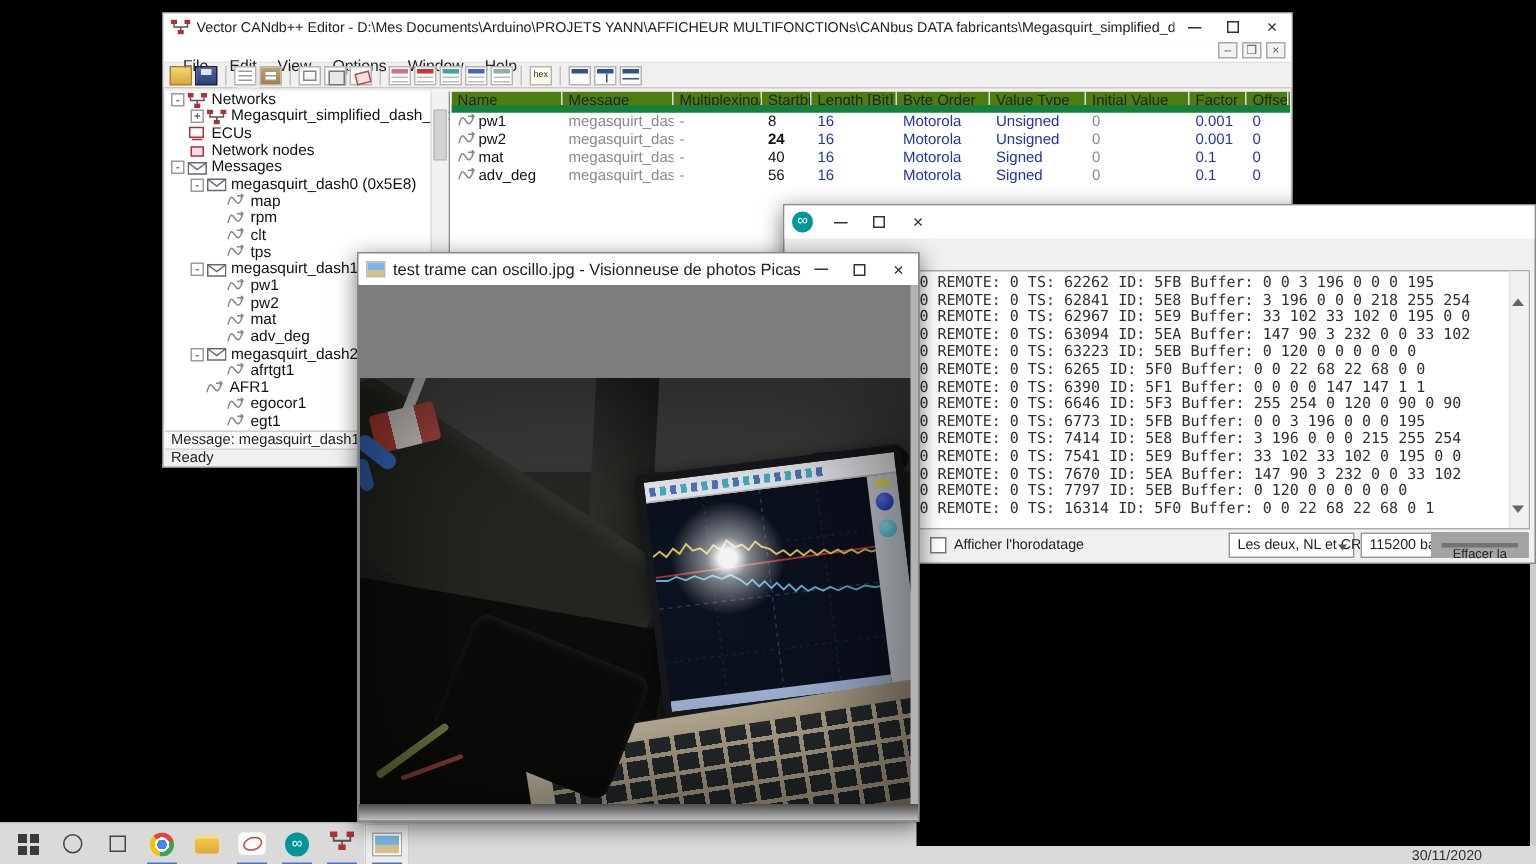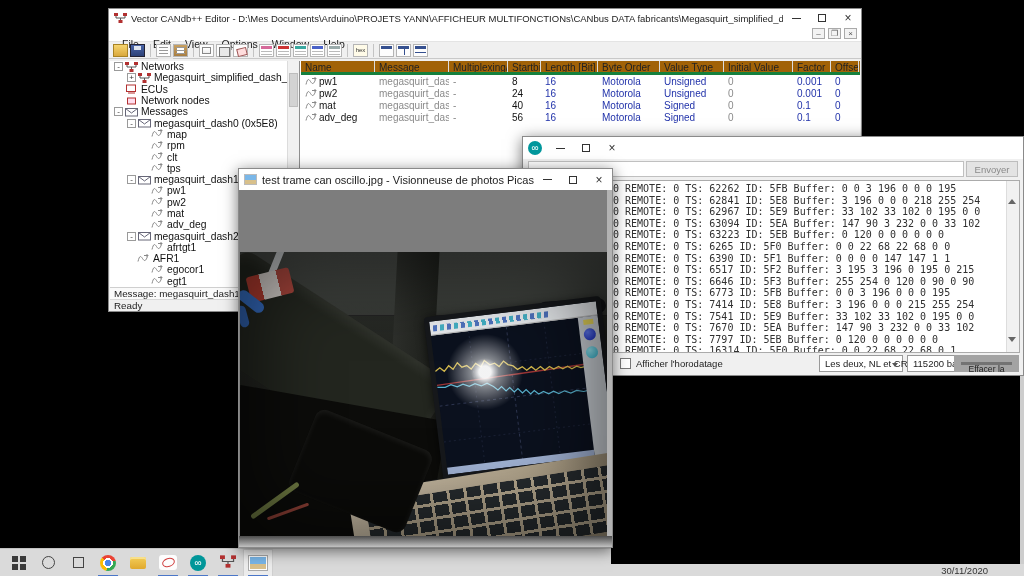--- a/index.html
+++ b/index.html
@@ -47,21 +47,21 @@
   .treepane{position:absolute;left:0;top:0;bottom:0;width:190px;background:#fff;border-right:1px solid #8f8f8f;overflow:hidden;}
   .trow{height:11.3px;display:flex;align-items:center;font-size:10.3px;color:#111;white-space:nowrap;}
   .texp{width:9px;height:9px;border:1px solid #9a9a9a;background:#fff;font-size:8px;line-height:7px;text-align:center;color:#333;margin-right:2px;flex:0 0 auto;}
   .tico{width:13px;height:10px;margin-right:3px;flex:0 0 auto;}
   .tree-sb{position:absolute;right:0;top:0;bottom:0;width:12px;background:#f1f1f1;border-left:1px solid #dcdcdc;}
   .sb-arrow{position:absolute;left:1px;width:9px;height:9px;}
   .tri-up{width:0;height:0;border-left:4px solid transparent;border-right:4px solid transparent;border-bottom:5px solid #666;margin:2px auto;}
   .tri-down{width:0;height:0;border-left:4px solid transparent;border-right:4px solid transparent;border-top:5px solid #666;margin:2px auto;}
   .sb-thumb{position:absolute;left:1px;top:12px;width:9px;height:34px;background:#d3d3d3;border:1px solid #bdbdbd;}
   .tablepane{position:absolute;left:191px;right:0;top:0;bottom:0;background:#fff;overflow:hidden;}
-  .thead{display:flex;height:14px;background:#a16207;border-bottom:3px solid #15803d;font-size:10px;color:#222;}
+  .thead{display:flex;height:14px;background:#4d7c0f;border-bottom:5px solid #15803d;font-size:10px;color:#222;}
   .thc{padding:1px 0 0 4px;border-right:1px solid #dcdcdc;white-space:nowrap;overflow:hidden;flex:0 0 auto;}
   .trowd{display:flex;height:12px;font-size:10px;white-space:nowrap;align-items:center;}
   .tdc{padding-left:4px;white-space:nowrap;overflow:hidden;flex:0 0 auto;}
   .c-k{color:#111;} .c-g{color:#8a8a8a;} .c-b{color:#2233aa;}
   .sigico{display:inline-block;width:12px;height:9px;margin-right:2px;vertical-align:-1px;}
   .infobar{position:absolute;left:1px;right:1px;bottom:12px;height:12px;background:#fafafa;border-top:1px solid #cfcfcf;font-size:9.8px;color:#222;padding:0 0 0 4px;line-height:12px;white-space:nowrap;}
   .statusbar{position:absolute;left:1px;right:1px;bottom:1px;height:11px;background:#f0f0f0;border-top:1px solid #d8d8d8;font-size:9.8px;color:#222;padding-left:4px;line-height:11px;}
 
   
   .teensy{left:522px;top:136px;width:502px;height:240px;z-index:30;}
@@ -402,21 +402,21 @@
               <span class="tdc c-b" style="width: 38px;">0.001</span>
               <span class="tdc c-b" style="width: 28px;">0</span>
             </div>
             <div class="trowd">
               <span class="tdc c-k" style="width: 74px;"><span class="sigico"><svg width="12" height="9" viewBox="0 0 12 9">
                     <path d="M1,7.5 C2.5,1.5 3.5,1.5 5.5,4.5 C7.5,7.5 8.5,7.5 10.5,2.5" stroke="#888" fill="none"></path>
                     <path d="M7,1.5 H11 M9.5,0 L11,1.5 L9.5,3" stroke="#888" fill="none"></path>
                   </svg></span><span>pw2</span></span>
               <span class="tdc c-g" style="width: 74px;">megasquirt_dash1</span>
               <span class="tdc c-g" style="width: 59px;">-</span>
-              <span class="tdc c-k" style="width: 33px;">24</span>
+              <span class="tdc c-k" style="width: 33px; font-weight: bold;">24</span>
               <span class="tdc c-b" style="width: 57px;">16</span>
               <span class="tdc c-b" style="width: 62px;">Motorola</span>
               <span class="tdc c-b" style="width: 64px;">Unsigned</span>
               <span class="tdc c-g" style="width: 69px;">0</span>
               <span class="tdc c-b" style="width: 38px;">0.001</span>
               <span class="tdc c-b" style="width: 28px;">0</span>
             </div>
             <div class="trowd">
               <span class="tdc c-k" style="width: 74px;"><span class="sigico"><svg width="12" height="9" viewBox="0 0 12 9">
                     <path d="M1,7.5 C2.5,1.5 3.5,1.5 5.5,4.5 C7.5,7.5 8.5,7.5 10.5,2.5" stroke="#888" fill="none"></path>
@@ -460,33 +460,28 @@
       <span class="wc">
           <span class="wc-minbar"></span>
         </span>
       <span class="wc">
           <span class="wc-maxbox"></span>
         </span>
       <span class="wc">
           <span class="wc-x">×</span>
         </span>
     </div>
-    <div class="sendrow">
-      <input class="sendfield" value="" style="">
-      <div class="sendbtn">Envoyer</div>
-    </div>
     <div class="tout" id="serial-output">
         <div class="sline">0 REMOTE: 0 TS: 62262 ID: 5FB Buffer: 0 0 3 196 0 0 0 195</div>
         <div class="sline">0 REMOTE: 0 TS: 62841 ID: 5E8 Buffer: 3 196 0 0 0 218 255 254</div>
         <div class="sline">0 REMOTE: 0 TS: 62967 ID: 5E9 Buffer: 33 102 33 102 0 195 0 0</div>
         <div class="sline">0 REMOTE: 0 TS: 63094 ID: 5EA Buffer: 147 90 3 232 0 0 33 102</div>
         <div class="sline">0 REMOTE: 0 TS: 63223 ID: 5EB Buffer: 0 120 0 0 0 0 0 0</div>
         <div class="sline">0 REMOTE: 0 TS: 6265 ID: 5F0 Buffer: 0 0 22 68 22 68 0 0</div>
         <div class="sline">0 REMOTE: 0 TS: 6390 ID: 5F1 Buffer: 0 0 0 0 147 147 1 1</div>
-        <div class="sline">0 REMOTE: 0 TS: 6517 ID: 5F2 Buffer: 3 195 3 196 0 195 0 215</div>
         <div class="sline">0 REMOTE: 0 TS: 6646 ID: 5F3 Buffer: 255 254 0 120 0 90 0 90</div>
         <div class="sline">0 REMOTE: 0 TS: 6773 ID: 5FB Buffer: 0 0 3 196 0 0 0 195</div>
         <div class="sline">0 REMOTE: 0 TS: 7414 ID: 5E8 Buffer: 3 196 0 0 0 215 255 254</div>
         <div class="sline">0 REMOTE: 0 TS: 7541 ID: 5E9 Buffer: 33 102 33 102 0 195 0 0</div>
         <div class="sline">0 REMOTE: 0 TS: 7670 ID: 5EA Buffer: 147 90 3 232 0 0 33 102</div>
         <div class="sline">0 REMOTE: 0 TS: 7797 ID: 5EB Buffer: 0 120 0 0 0 0 0 0</div>
         <div class="sline">0 REMOTE: 0 TS: 16314 ID: 5F0 Buffer: 0 0 22 68 22 68 0 1</div>
       </div>
     <div class="tsb">
       <span class="sb-arrow" style="top:1px;"><span class="tri-up"></span></span>

